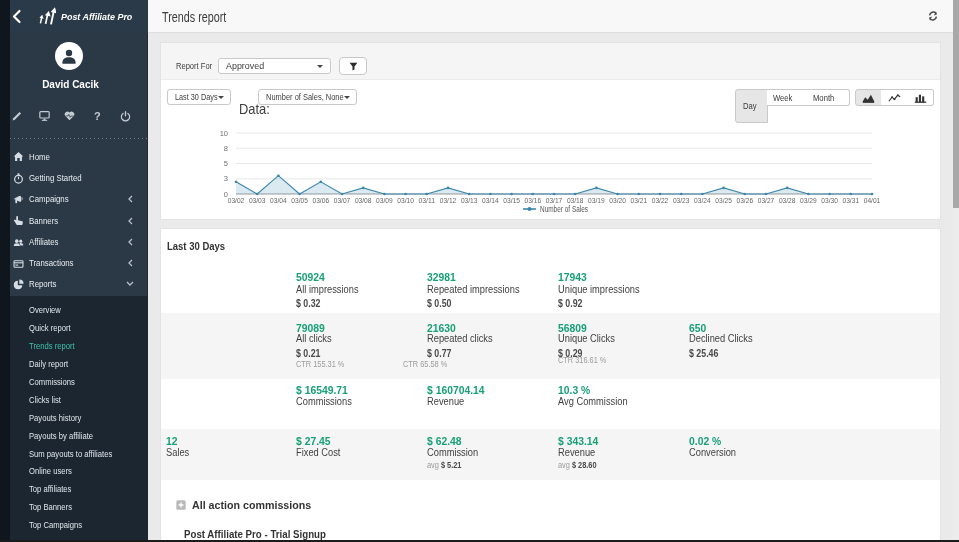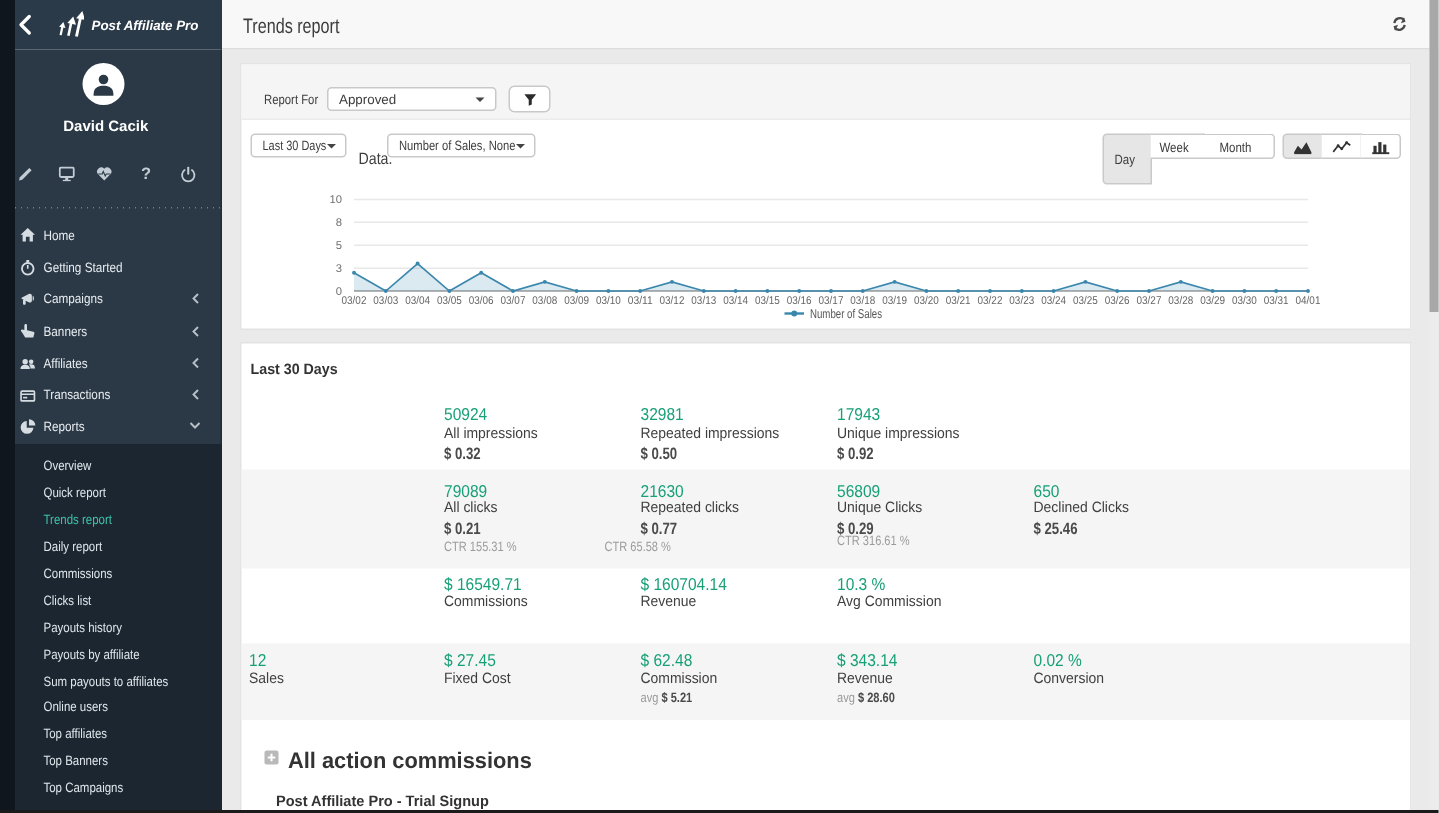--- a/index.html
+++ b/index.html
@@ -1,19 +1,19 @@
 <!DOCTYPE html>
 <html><head>
 <meta charset="utf-8">
 <style>
 *{margin:0;padding:0;box-sizing:border-box}
 html,body{width:959px;height:542px;overflow:hidden;font-family:"Liberation Sans",sans-serif;background:#eaeaea}
 .abs{position:absolute;white-space:nowrap}
 .sx{display:inline-block;transform-origin:0 50%}
-.num{color:#17a077;font-weight:normal;font-size:11.5px}
+.num{color:#17a077;font-weight:bold;font-size:11.5px}
 .num .sx{transform:scaleX(.9)}
 .lbl{color:#3f3f3f;font-size:10px}
 .lbl .sx{transform:scaleX(.93)}
 .money{color:#4a4a4a;font-size:11px;font-weight:bold}
 .money .sx{transform:scaleX(.8)}
 .ctr{color:#9b9b9b;font-size:9px}
 .ctr .sx{transform:scaleX(.82)}
 .mitem{position:absolute;left:29px;color:#e8edf1;font-size:9px;white-space:nowrap}
 .mitem .sx{transform:scaleX(.87)}
 .sitem{position:absolute;left:29px;color:#dfe6ec;font-size:9px;white-space:nowrap}
@@ -171,21 +171,21 @@
 <div class="btn" style="left:339px;top:57px;width:28px;height:18px;border-radius:4px">
  <svg width="9" height="9" viewBox="0 0 16 16">
       <path d="M1 1.5 L15 1.5 L9.8 8 L9.8 13.5 L6.2 15 L6.2 8 Z" fill="#2b2b2b"></path>
     </svg>
 </div>
 
 <div class="selbox" style="left:167px;top:89px;width:64px;height:16px">
     <span class="sx" style="transform:scaleX(.81)">Last 30 Days</span>
     <span class="caret" style="right:6px"></span>
   </div>
-<div class="abs" style="left:239px;top:100px;font-size:11px;color:#3d3d3d"><span class="sx" style="transform:scaleX(.86)">Data:</span></div>
+<div class="abs" style="left:239px;top:100px;font-size:15px;color:#3d3d3d"><span class="sx" style="transform:scaleX(.86)">Data:</span></div>
 <div class="selbox" style="left:258px;top:89px;width:99px;height:16px">
     <span class="sx" style="transform:scaleX(.83)">Number of Sales, None</span>
     <span class="caret" style="right:6px"></span>
   </div>
 
 <div class="btn" style="left:735px;top:89px;width:33px;height:34px;border-radius:3px 0 0 3px;background:#e6e6e6">
     <span class="sx" style="transform:scaleX(.85)">Day</span>
   </div>
 <div class="btn" style="left:767px;top:89px;width:36px;height:17px;border-left:none">
     <span class="sx" style="transform:scaleX(.85)">Week</span>
@@ -354,19 +354,19 @@
 <div class="abs num" style="left:558px;top:434.8px"><span class="sx">$ 343.14</span></div>
 <div class="abs lbl" style="left:558px;top:447.2px"><span class="sx">Revenue</span></div>
 <div class="abs ctr" style="left:558px;top:460.3px"><span class="sx">avg <b style="color:#4a4a4a">$ 28.60</b></span></div>
 <div class="abs num" style="left:689px;top:434.8px"><span class="sx">0.02 %</span></div>
 <div class="abs lbl" style="left:689px;top:447.2px"><span class="sx">Conversion</span></div>
 
 <svg class="abs" style="left:176px;top:500px" width="10" height="10" viewBox="0 0 16 16">
  <rect x="0.5" y="0.5" width="15" height="15" rx="2.5" fill="#b9b9b9"></rect>
  <path d="M8 4 L8 12 M4 8 L12 8" stroke="#fff" stroke-width="2.2"></path>
 </svg>
-<div class="abs" style="left:192px;top:499px;font-size:15px;font-weight:bold;color:#333"><span class="sx" style="transform:scaleX(.97)">All action commissions</span></div>
+<div class="abs" style="left:192px;top:499px;font-size:11px;font-weight:bold;color:#333"><span class="sx" style="transform:scaleX(.97)">All action commissions</span></div>
 <div class="abs" style="left:183.5px;top:529px;font-size:10px;font-weight:bold;color:#333"><span class="sx" style="transform:scaleX(.97)">Post Affiliate Pro - Trial Signup</span></div>
 
 <div class="abs" style="left:953px;top:0;width:6px;height:542px;background:#ececec"></div>
 <div class="abs" style="left:953px;top:0;width:6px;height:208px;background:#a8a8a8"></div>
 
 <div class="abs" style="left:0;top:540px;width:959px;height:2px;background:#1b1b1b"></div>
 
 </body></html>

